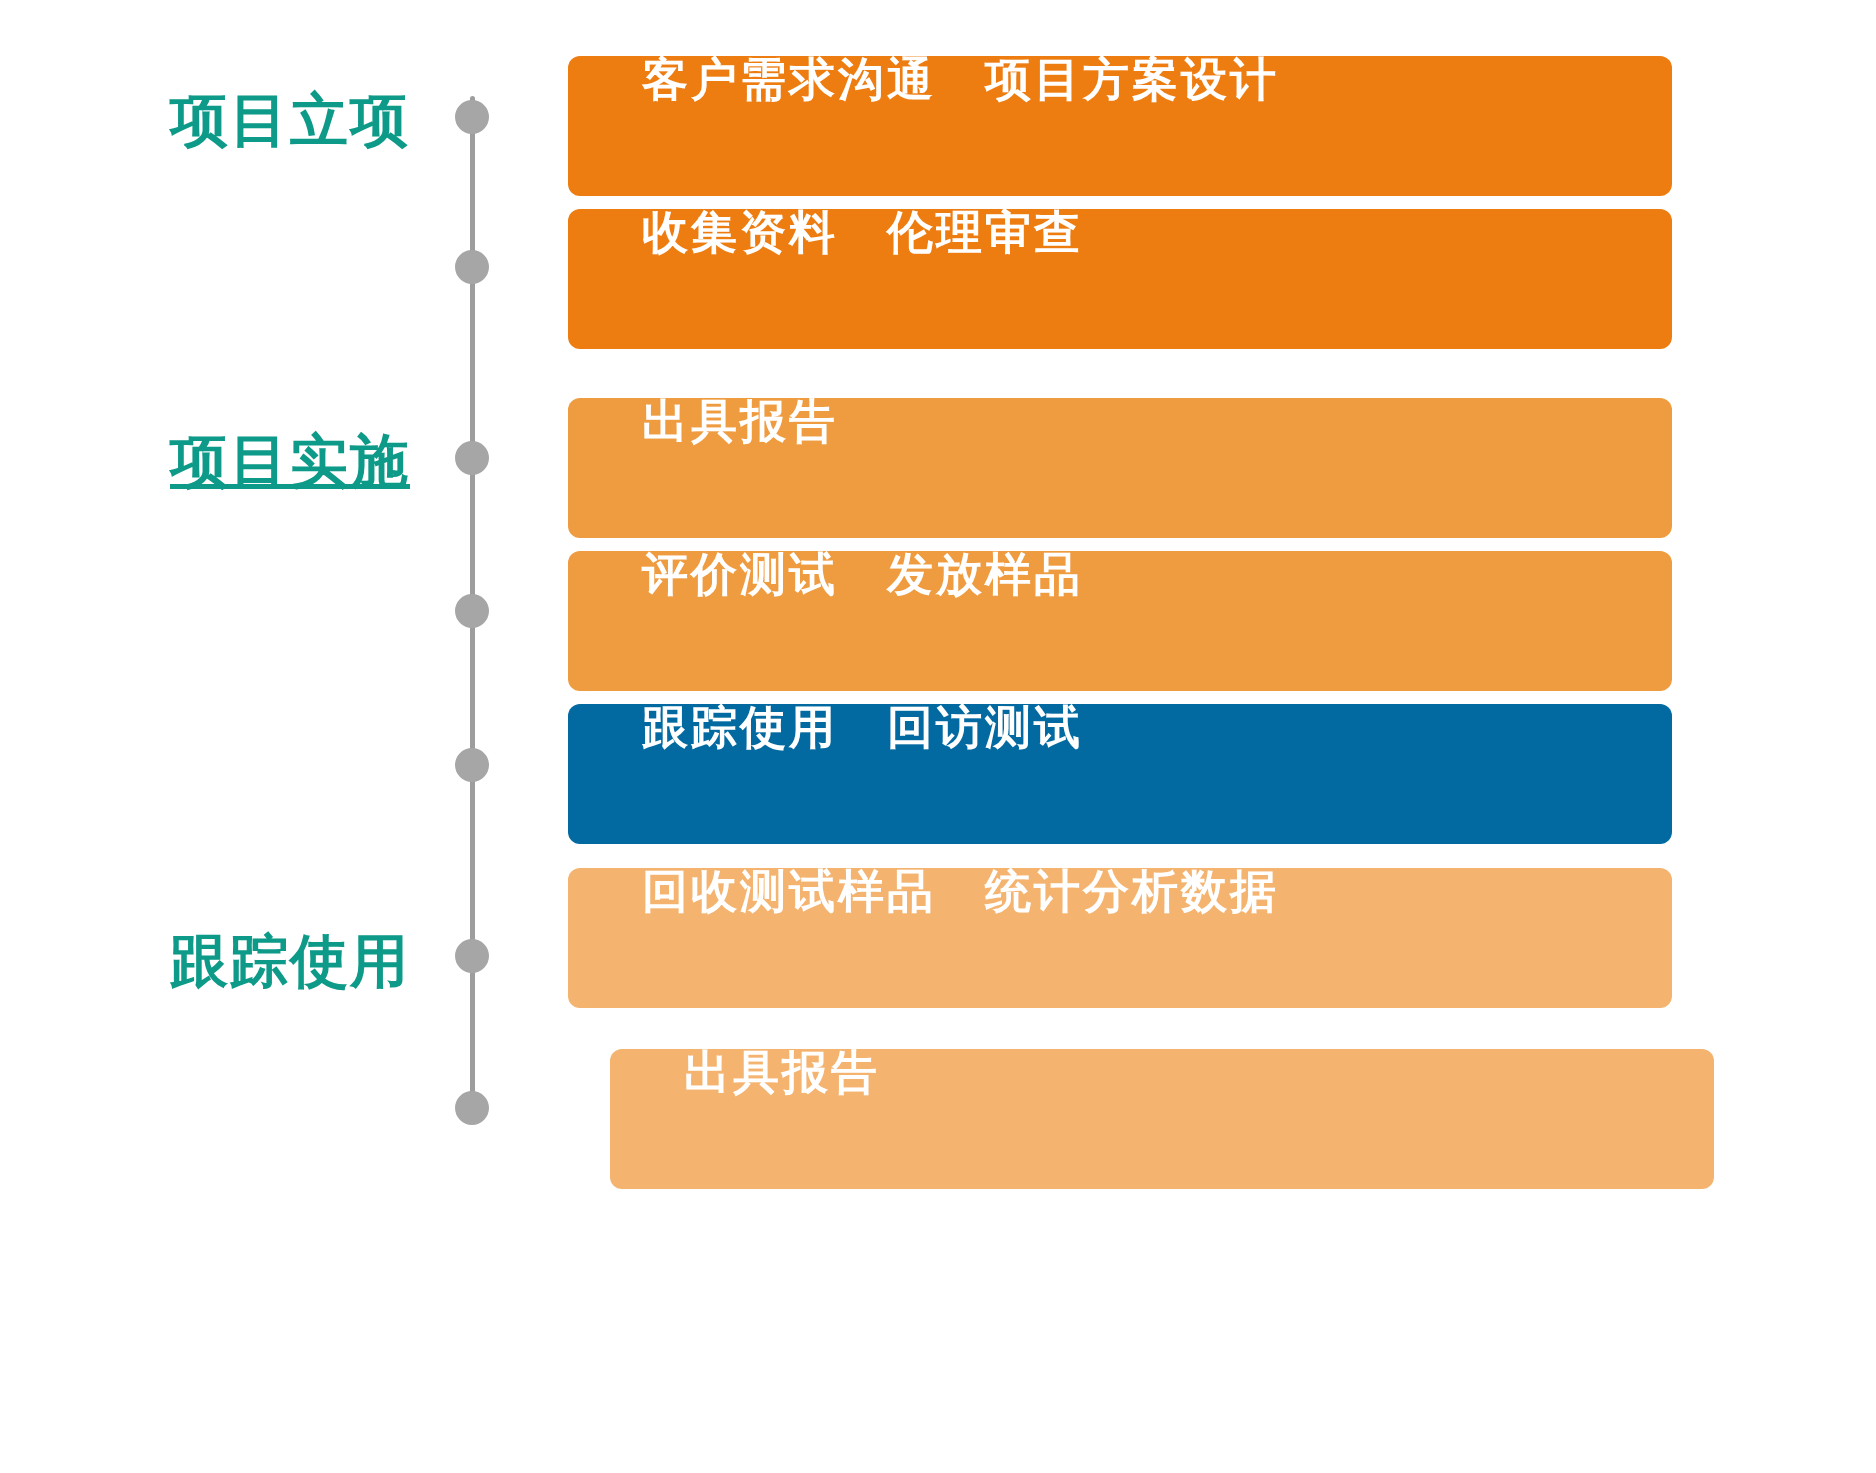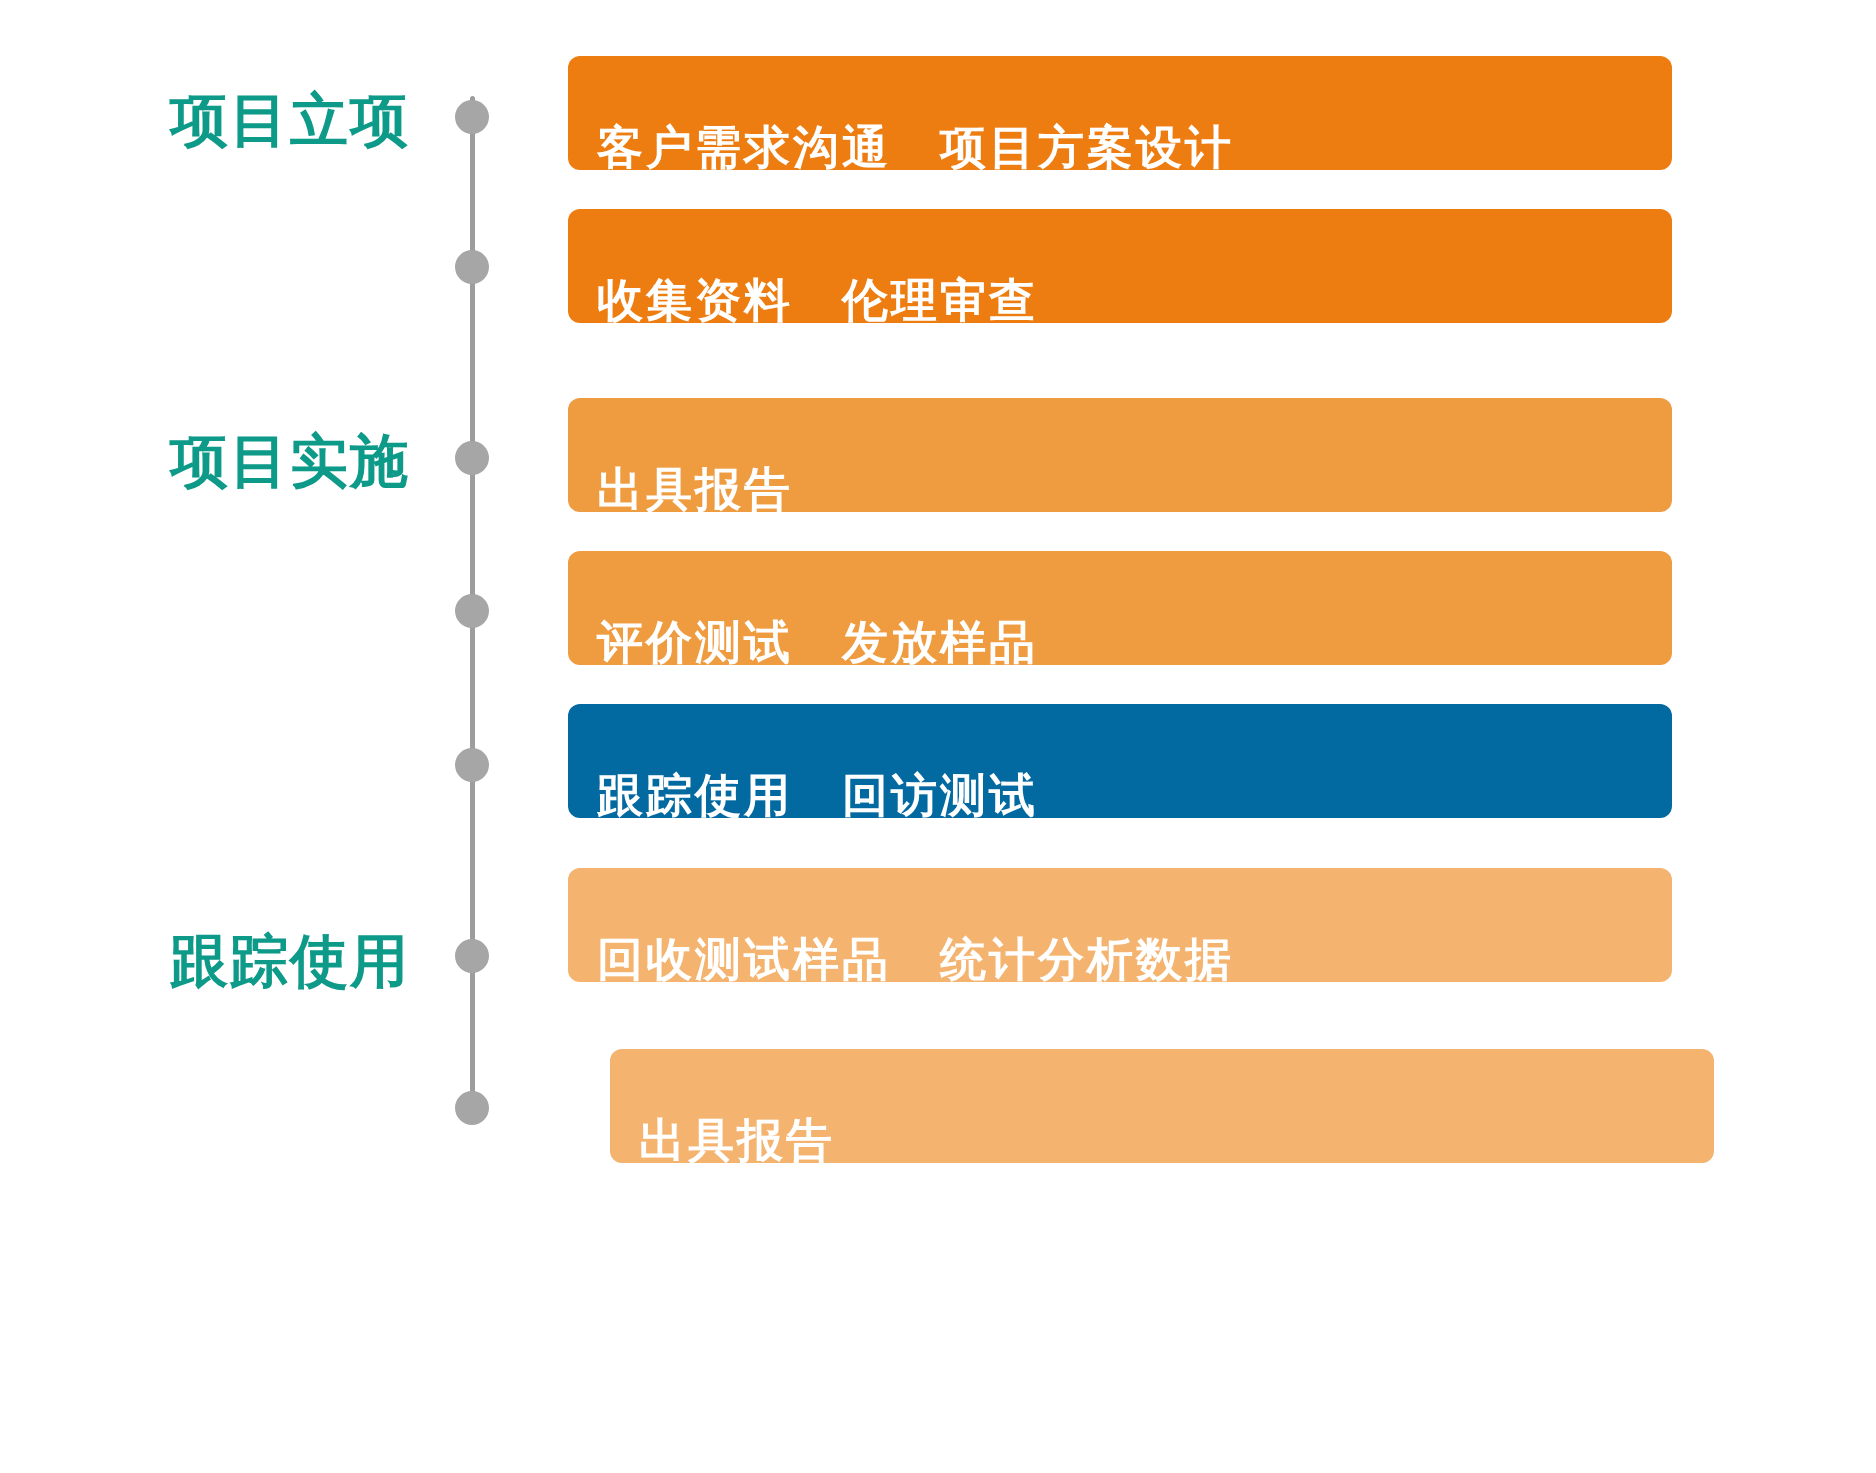--- a/index.html
+++ b/index.html
@@ -50,26 +50,26 @@
     white-space: nowrap;
     transform: translateY(-50%);
     text-align: left;
   }
 
   
   .task-bar {
     position: absolute;
     left: 568px;
     width: 1104px;
-    height: 114px;
+    height: 140px;
     border-radius: 0 12px 12px 0;
     display: flex;
-    align-items: flex-end;
+    align-items: flex-start;
     box-sizing: border-box;
-    padding-left: 29px;
+    padding-left: 74px;
   }
   .task-bar.rounded-left {
     border-radius: 12px;
   }
   .task-label {
     color: #ffffff;
     font-size: 46px;
     font-weight: bold;
     letter-spacing: 3px;
     line-height: 1;
@@ -92,21 +92,21 @@
       <div class="timeline-dot" style="top: 267px; background: rgb(166, 166, 166);"></div>
       <div class="timeline-dot" style="top: 458px; background: rgb(166, 166, 166);"></div>
       <div class="timeline-dot" style="top: 611px; background: rgb(166, 166, 166);"></div>
       <div class="timeline-dot" style="top: 765px; background: rgb(166, 166, 166);"></div>
       <div class="timeline-dot" style="top: 956px; background: rgb(166, 166, 166);"></div>
       <div class="timeline-dot" style="top: 1108px; background: rgb(166, 166, 166);"></div>
     </div>
 
   <div id="stages-layer">
       <div class="stage-label" style="top: 120px; left: 170px; color: rgb(14, 154, 136);">项目立项</div>
-      <div class="stage-label" style="top: 461px; left: 170px; color: rgb(14, 154, 136);">项目实施</div>
+      <div class="stage-label" style="top: 461px; left: 170px; color: rgb(14, 154, 136); text-decoration: underline;">项目实施</div>
       <div class="stage-label" style="top: 961px; left: 170px; color: rgb(14, 154, 136);">跟踪使用</div>
     </div>
 
   <div id="bars-layer">
       <div class="task-bar rounded-left tone-dark" style="top: 56px; background: rgb(238, 125, 17);">
         <span class="task-label">客户需求沟通　项目方案设计</span>
       </div>
       <div class="task-bar rounded-left tone-dark" style="top: 209px; background: rgb(238, 125, 17);">
         <span class="task-label">收集资料　伦理审查</span>
       </div>

